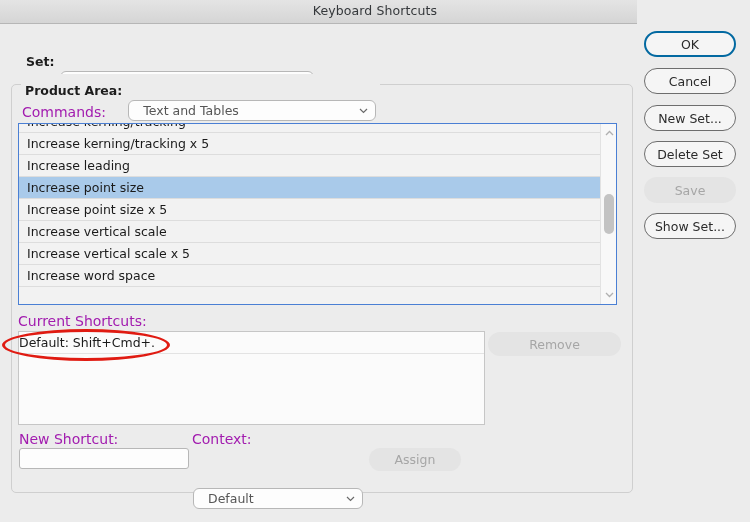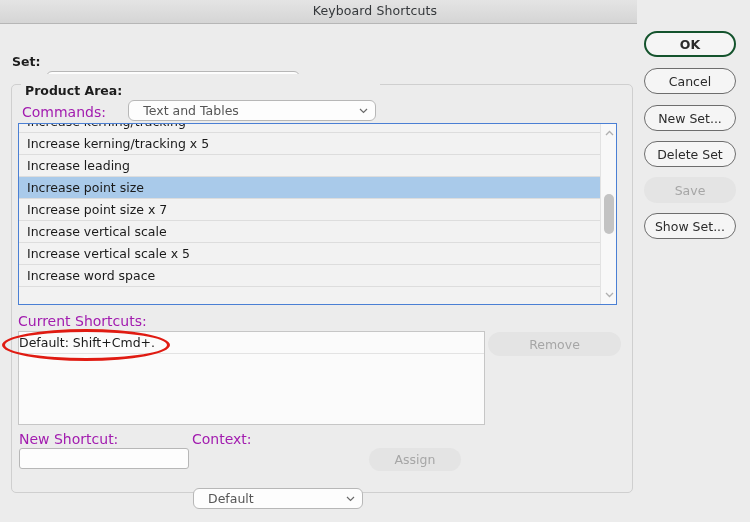--- a/index.html
+++ b/index.html
@@ -39,21 +39,21 @@
     width: 750px;
     text-align: center;
     font-size: 12.5px;
     font-weight: normal;
     color: #35383b;
     letter-spacing: 0.1px;
   }
   
   .set-row {
     position: absolute;
-    left: 12px; top: 31px;
+    left: 26px; top: 31px;
     display: flex;
     align-items: center;
   }
   .set-label {
     font-size: 12.5px;
     font-weight: bold;
     color: #1d1d1d;
     margin-right: 6px;
   }
   .combo {
@@ -228,22 +228,21 @@
     background: #f5f5f5;
     font-size: 12.5px;
     color: #2b2b2b;
     display: flex;
     align-items: center;
     justify-content: center;
     box-sizing: border-box;
     font-family: "DejaVu Sans", "Liberation Sans", sans-serif;
   }
   .btn.default {
-    border: 2px solid #14532d;
-    font-weight: bold;
+    border: 2px solid #0369a1;
   }
   .btn.disabled {
     border: none;
     background: #e4e4e4;
     color: #a6a6a6;
   }
   .btn-right { left: 644px; width: 92px; height: 26px; }
   .btn-ok     { top: 31px; }
   .btn-cancel { top: 68px; }
   .btn-newset { top: 105px; }
@@ -297,21 +296,21 @@
   </div>
 
   <div class="section-label commands-label">Commands:</div>
 
   <div class="listbox">
     <div class="list-rows" id="commands-rows">
         <div class="list-row">Increase kerning/tracking</div>
         <div class="list-row">Increase kerning/tracking x 5</div>
         <div class="list-row">Increase leading</div>
         <div class="list-row selected">Increase point size</div>
-        <div class="list-row">Increase point size x 7</div>
+        <div class="list-row">Increase point size x 5</div>
         <div class="list-row">Increase vertical scale</div>
         <div class="list-row">Increase vertical scale x 5</div>
         <div class="list-row">Increase word space</div>
       </div>
     <div class="scrollbar">
       <div class="sb-arrow up">
         <svg width="9" height="6" viewBox="0 0 9 6">
             <path d="M1 5 L4.5 1.5 L8 5" fill="none" stroke="#b0b0b0" stroke-width="1.3"></path>
           </svg>
       </div>

